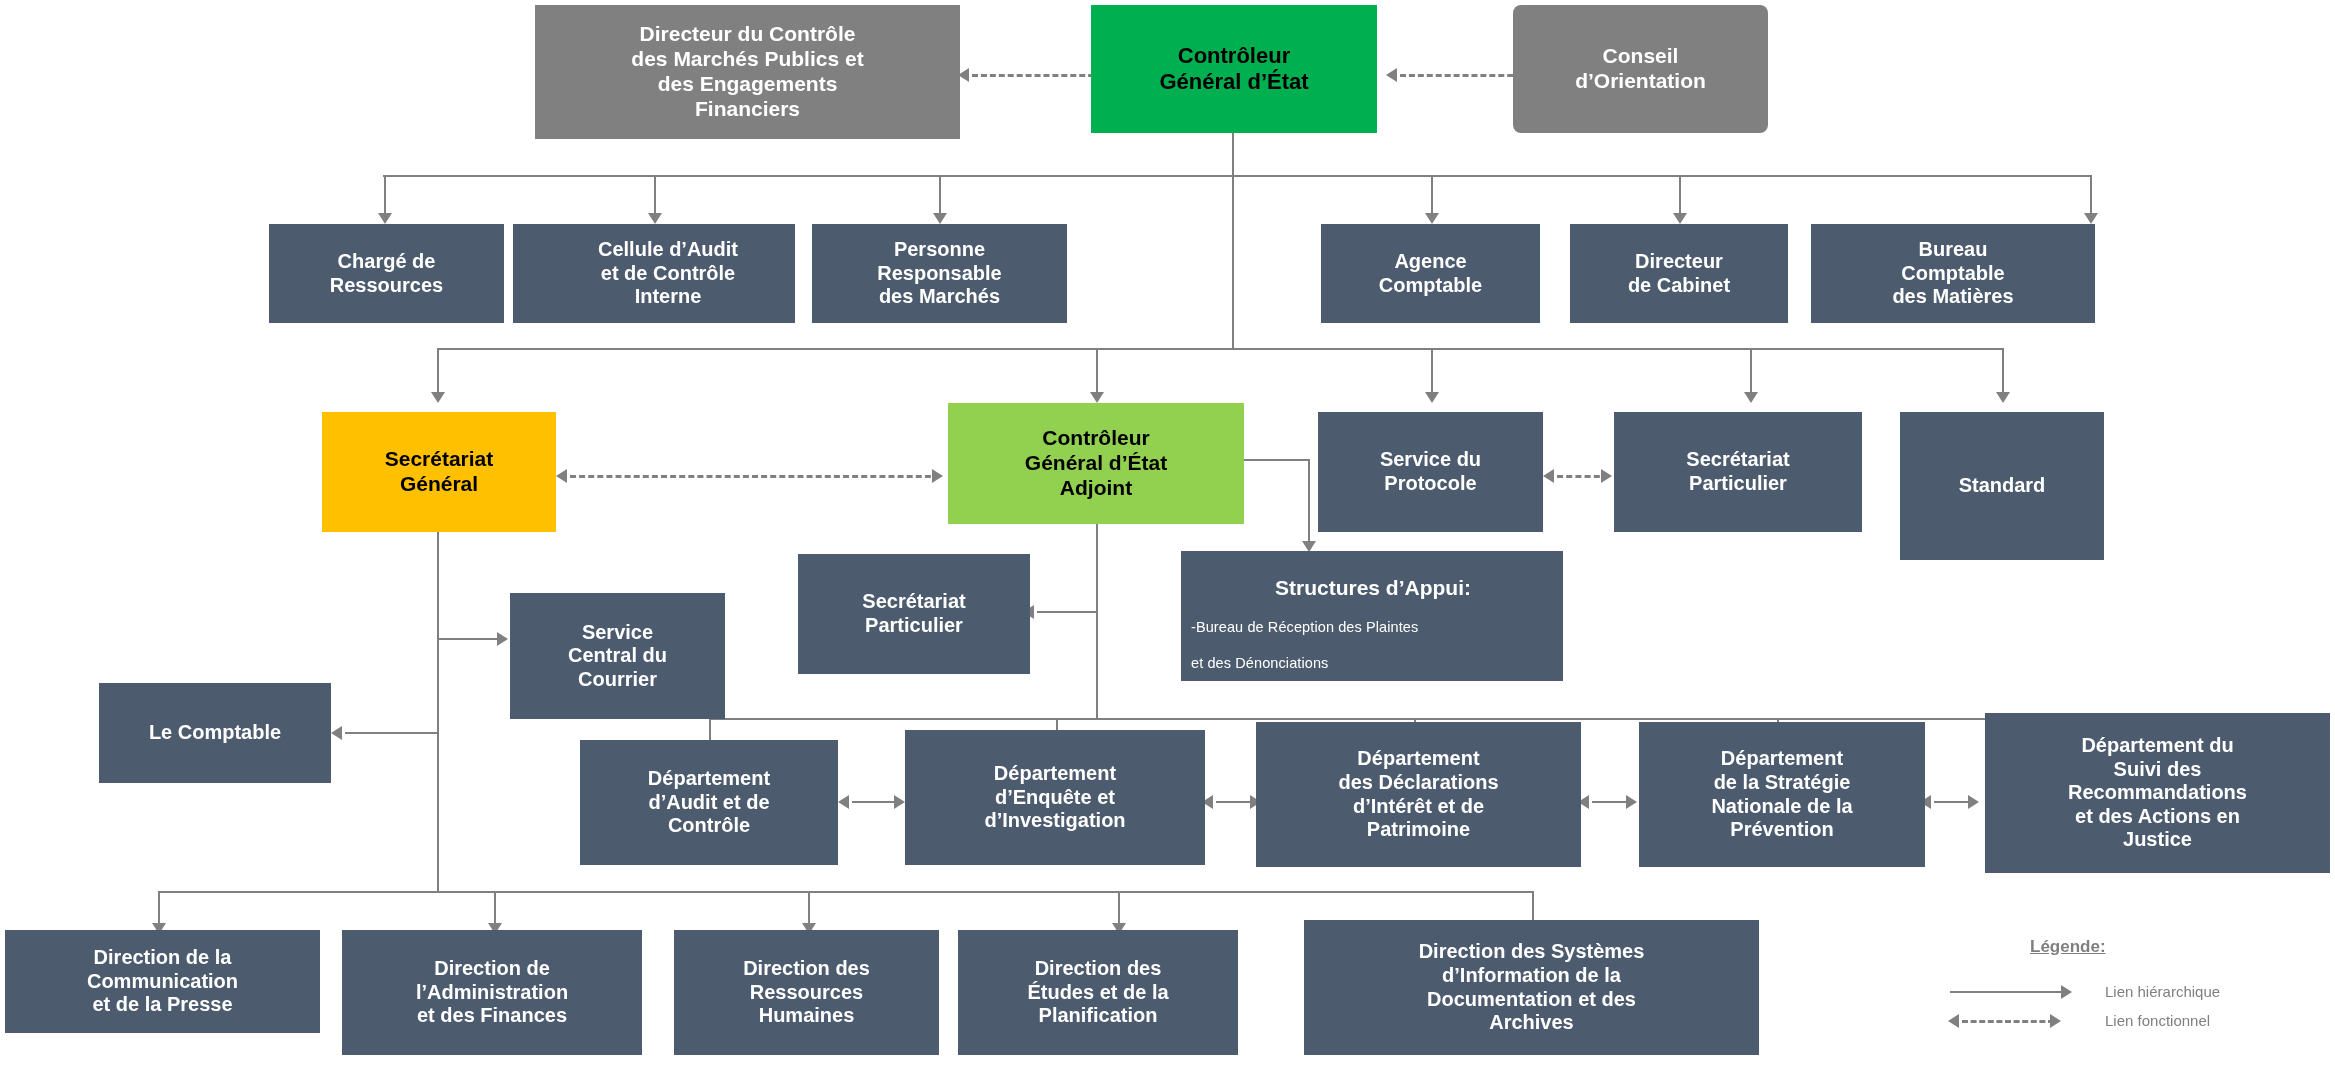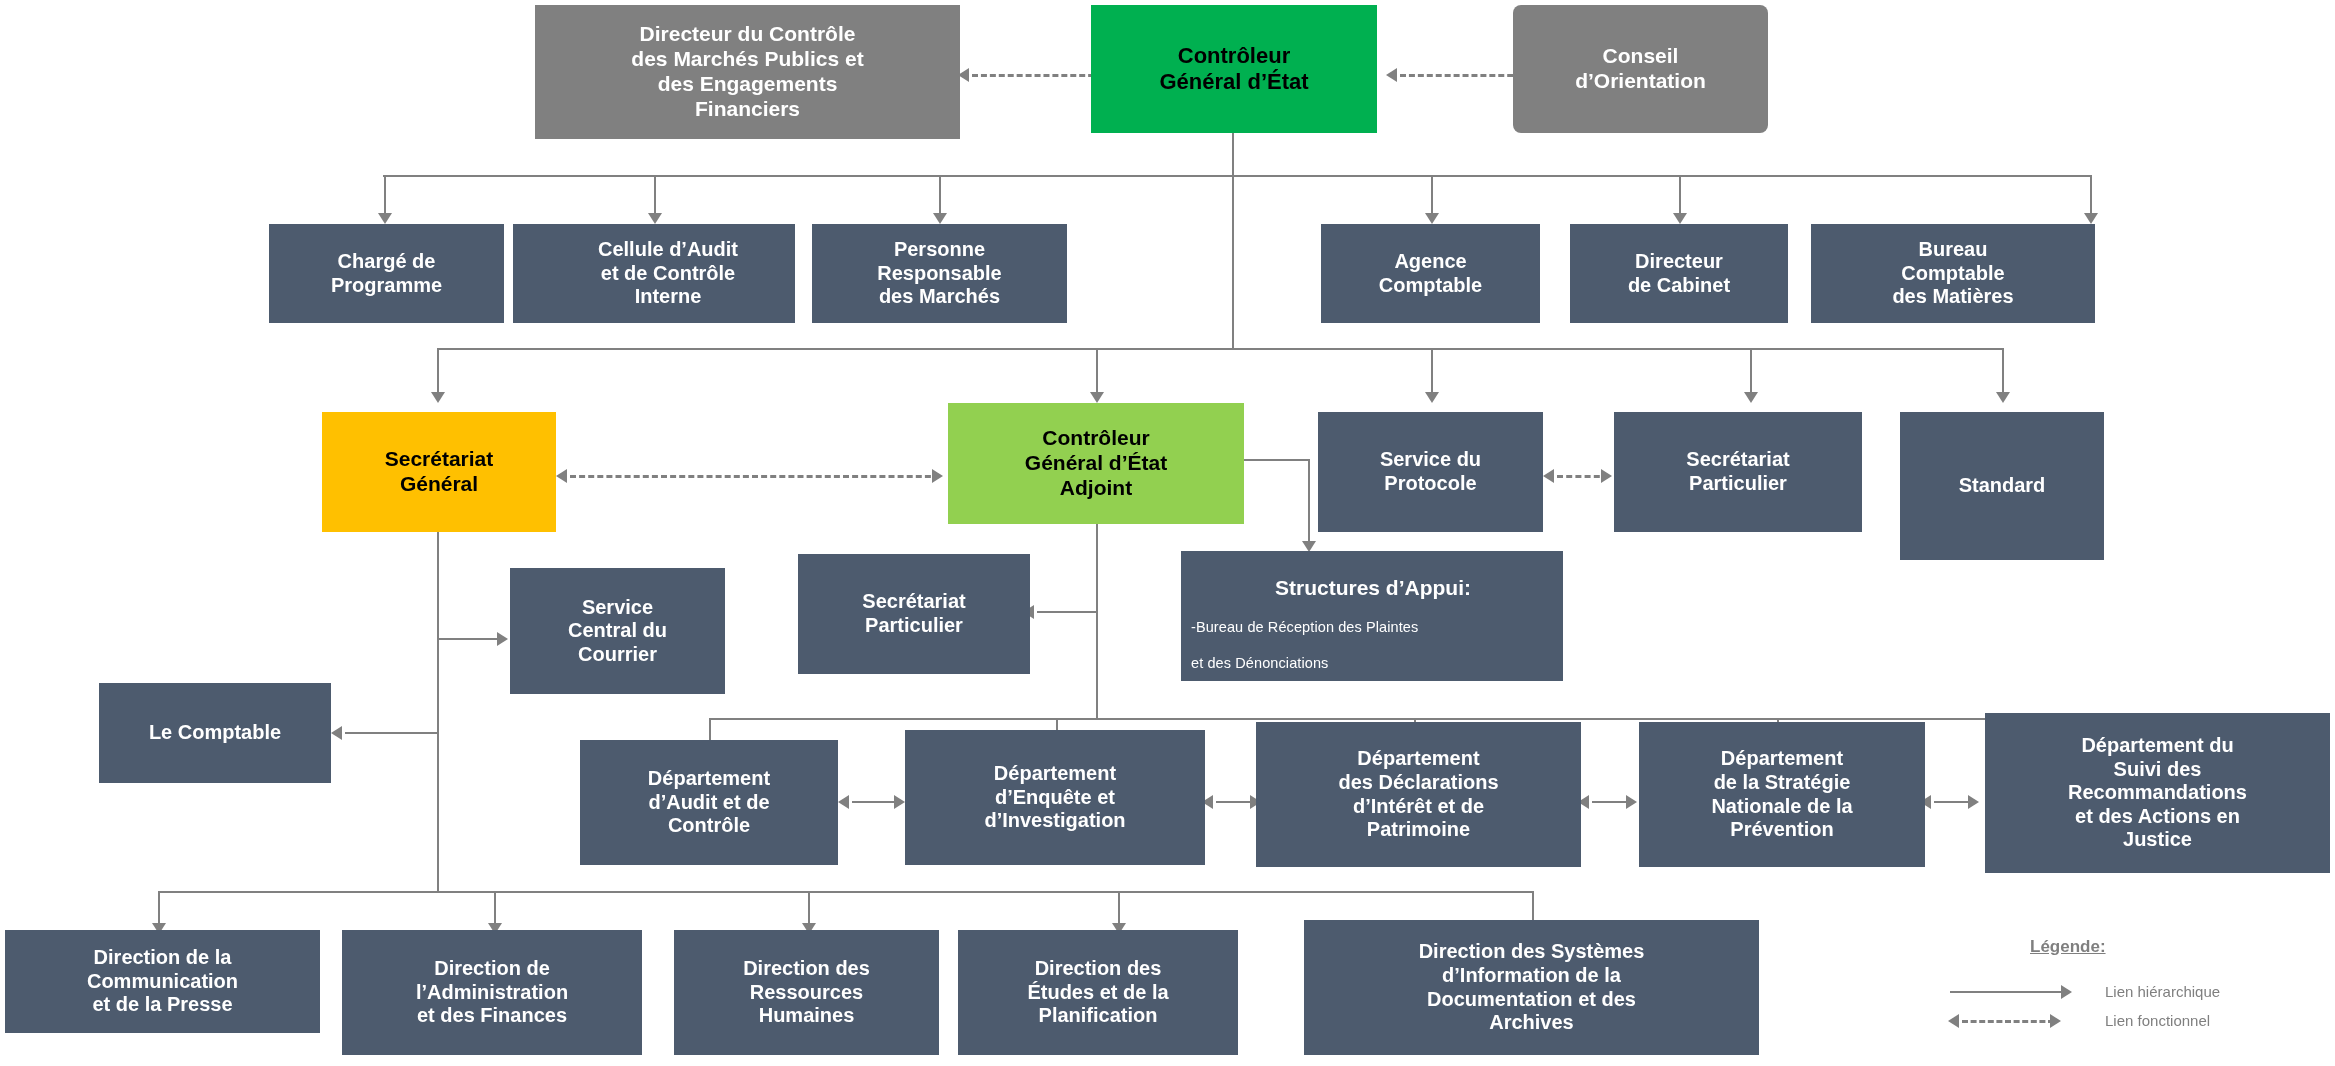--- a/index.html
+++ b/index.html
@@ -226,21 +226,21 @@
 des Engagements
 Financiers</div>
 
   <div class="node n-green" style="left:1091px;top:5px;width:286px;height:128px;font-size:22px;">Contrôleur
 Général d’État</div>
 
   <div class="node n-gray" style="left:1513px;top:5px;width:255px;height:128px;font-size:21px;border-radius:8px;">Conseil
 d’Orientation</div>
 
   <div class="node n-dark" style="left:269px;top:224px;width:235px;height:99px;font-size:20px;">Chargé de
-Programme</div>
+Ressources</div>
 
   <div class="node n-dark" style="left:513px;top:224px;width:282px;height:99px;font-size:20px;padding-left:34px;">Cellule d’Audit
 et de Contrôle
 Interne</div>
 
   <div class="node n-dark" style="left:812px;top:224px;width:255px;height:99px;font-size:20px;">Personne
 Responsable
 des Marchés</div>
 
   <div class="node n-dark" style="left:1321px;top:224px;width:219px;height:99px;font-size:20px;">Agence
@@ -261,21 +261,21 @@
 Adjoint</div>
 
   <div class="node n-dark" style="left:1318px;top:412px;width:225px;height:120px;font-size:20px;">Service du
 Protocole</div>
 
   <div class="node n-dark" style="left:1614px;top:412px;width:248px;height:120px;font-size:20px;">Secrétariat
 Particulier</div>
 
   <div class="node n-dark" style="left:1900px;top:412px;width:204px;height:148px;font-size:20px;">Standard</div>
 
-  <div class="node n-dark" style="left:510px;top:568px;width:215px;height:126px;font-size:20px;">Service
+  <div class="node n-dark" style="left:510px;top:593px;width:215px;height:126px;font-size:20px;">Service
 Central du
 Courrier</div>
 
   <div class="node n-dark" style="left:798px;top:554px;width:232px;height:120px;font-size:20px;">Secrétariat
 Particulier</div>
 
   <div class="node n-dark" style="left:99px;top:683px;width:232px;height:100px;font-size:20px;">Le Comptable</div>
 
   <div class="node n-dark appui" style="left:1181px;top:551px;width:382px;height:130px;">
     <span class="appui-title">Structures d’Appui:</span>

